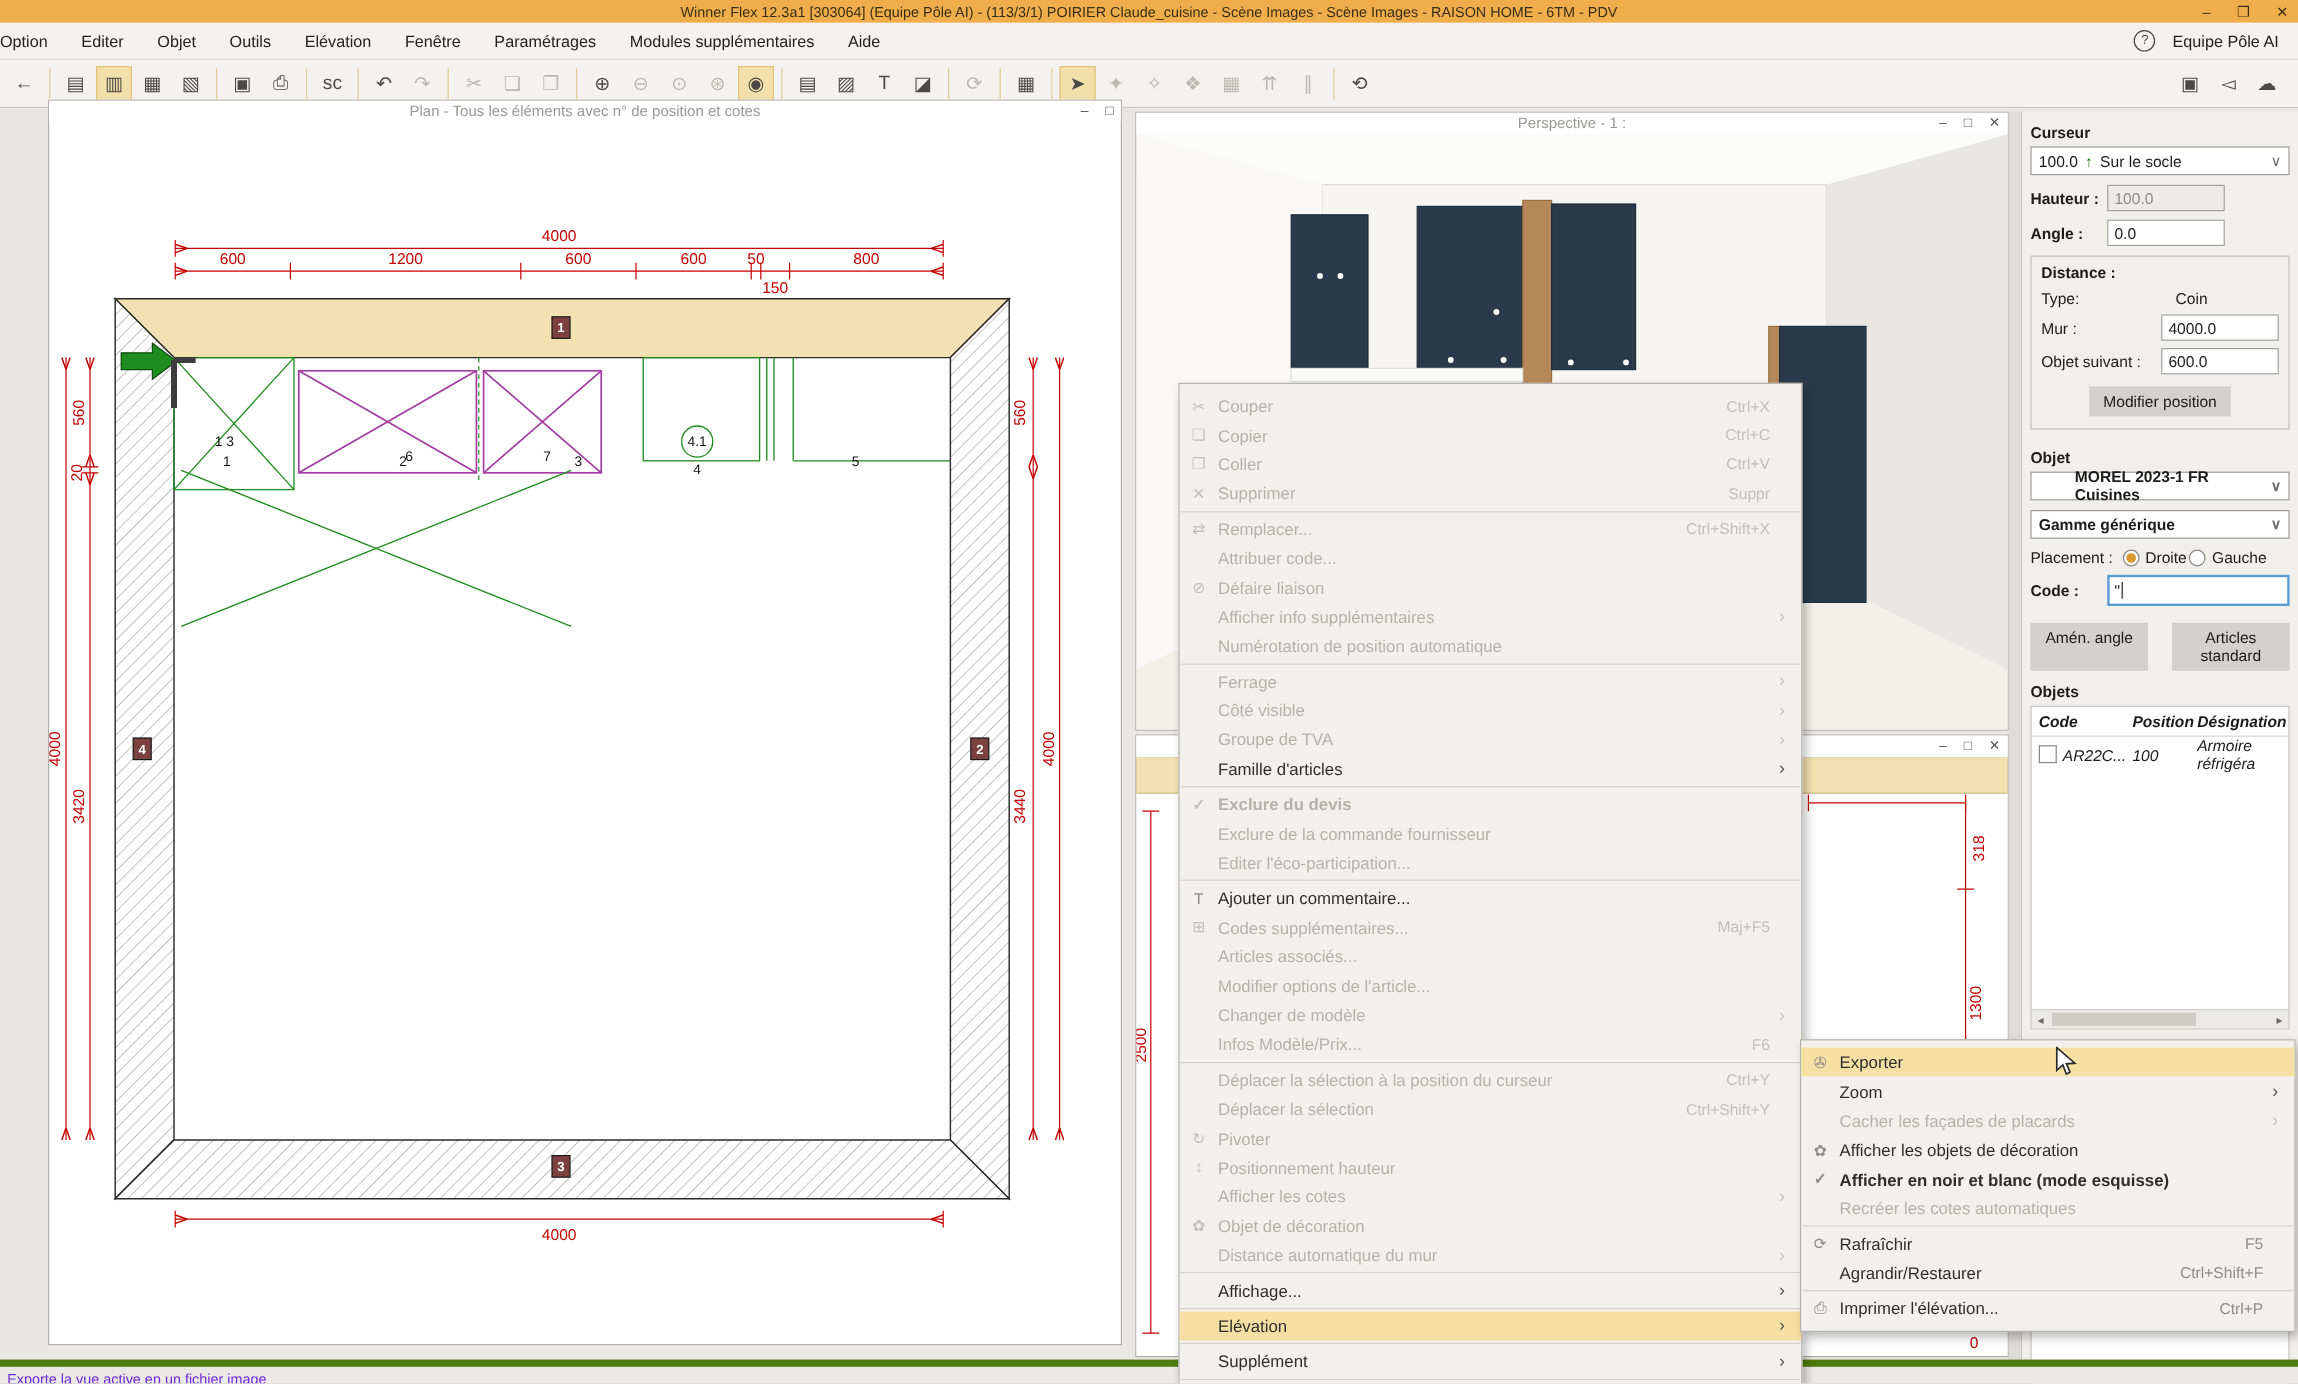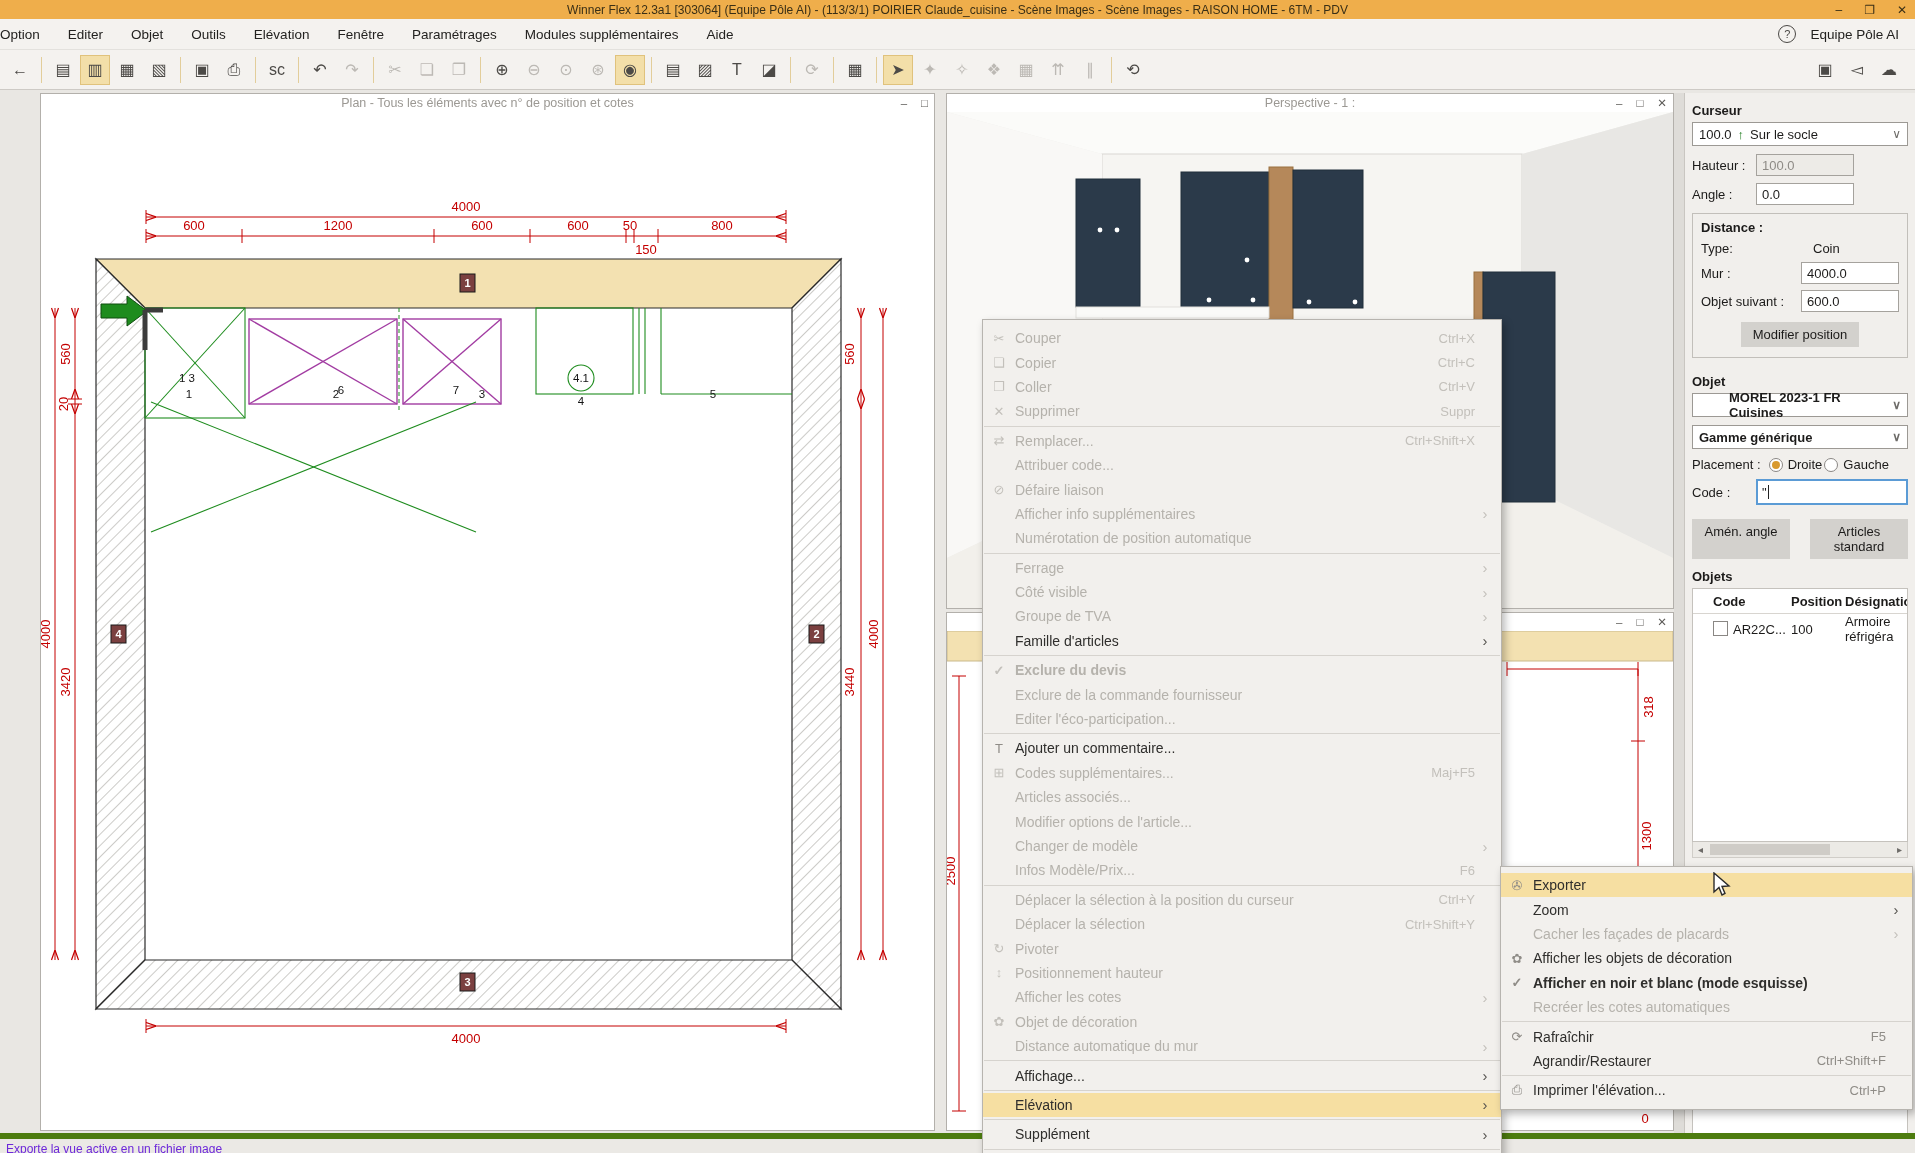--- a/index.html
+++ b/index.html
@@ -36,41 +36,41 @@
   
   .rpanel{position:absolute;left:1684px;top:93px;width:231px;height:1040px;background:#F1EFEC;
           border-left:1px solid #C9C6C1;box-sizing:border-box;padding:8px 7px;font-size:13px;color:#1c1b1a;}
   .rdivider{position:absolute;left:1674px;top:93px;width:10px;height:1040px;background:#DEDCD8;}
   .blabel{font-weight:bold;margin:2px 0 4px 0;}
   .combo{height:22px;background:#fff;border:1px solid #9C9994;display:flex;align-items:center;
          padding:0 6px;gap:6px;margin-bottom:8px;}
   .combo .chev{margin-left:auto;color:#6d6b68;font-size:12px;}
   .uparrow{color:#1B7A1B;font-weight:bold;}
   .frow{display:flex;align-items:center;margin:7px 0;}
-  .frow .lab{width:64px;}
+  .frow .lab{width:64px;font-weight:bold;}
   .tinput{height:20px;border:1px solid #A5A29D;background:#fff;padding:0 5px;font-size:13px;
           font-family:inherit;display:flex;align-items:center;width:86px;}
   .tinput.dis{background:#EDEBE7;color:#8E8B86;}
   .groupbox{border:1px solid #C2BFBA;margin-top:8px;padding:6px 8px 10px 8px;}
   .gbtitle{font-weight:bold;margin-bottom:2px;}
   .grow{display:flex;align-items:center;margin:6px 0;}
   .grow .lab{flex:1;}
   .btn{background:#D3D1CD;border:none;font-family:inherit;font-size:13px;color:#1c1b1a;
        padding:5px 12px;display:inline-block;text-align:center;}
   .modposwrap{text-align:center;margin-top:10px;}
   .radio{width:14px;height:14px;border:1px solid #8a8784;border-radius:50%;background:#fff;
          display:inline-block;box-sizing:border-box;margin-right:5px;vertical-align:-2px;}
   .radio.sel::after{content:"";display:block;width:8px;height:8px;margin:2px;border-radius:50%;background:#D8992E;}
   .codeinput{flex:1;height:22px;border:2px solid #5B9BD5;background:#fff;display:flex;align-items:center;
              padding:0 4px;font-size:13px;}
   .caret{display:inline-block;width:1px;height:14px;background:#222;margin-left:1px;}
   .btnrow{display:flex;gap:20px;margin:14px 0 10px 0;}
   .btnrow .btn{flex:1;}
   .objtable{background:#fff;border:1px solid #C5C2BD;height:252px;font-size:13px;overflow:hidden;}
-  .otr{display:grid;grid-template-columns:78px 54px 1fr;align-items:center;height:24px;padding:0 0 0 20px;}
+  .otr{display:grid;grid-template-columns:78px 54px 1fr;align-items:center;height:24px;padding:0 0 0 6px;font-style:italic;}
   .otr.head{font-weight:bold;border-bottom:1px solid #D8D5D0;}
   .chk{width:13px;height:13px;border:1px solid #8a8784;background:#fff;display:inline-block;
        vertical-align:-2px;margin-right:5px;}
   .hscroll{height:15px;background:#ECEAE6;border:1px solid #D0CDC8;border-top:none;display:flex;align-items:center;}
   .hscroll .sarr{width:15px;text-align:center;font-size:10px;color:#6d6b68;}
   .hscroll .thumb{height:11px;background:#CFCCC7;flex:0 0 120px;margin-left:2px;}
   .hscroll .track{flex:1;}
   .selbox{background:#fff;border:1px solid #C5C2BD;height:290px;margin-top:4px;}
   
   .cmenu{position:absolute;background:#F2F0ED;border:1px solid #B7B4AF;box-shadow:3px 4px 8px rgba(0,0,0,.28);
@@ -180,21 +180,21 @@
         <span class="tbtn">⟲</span>
       </span>
     <span class="tright">
 
     <span class="tbtn">▣</span>
         <span class="tbtn">◅</span>
         <span class="tbtn">☁</span>
       </span>
   </div>
 
-  <div class="win" style="left:40px;top:93px;width:895px;height:1038px;">
+  <div class="win" style="left:40px;top:83px;width:895px;height:1038px;">
     <div class="win-title">
       <span>Plan - Tous les éléments avec n° de position et cotes</span>
       <span class="win-btns">
         <span>–</span>
         <span>□</span>
       </span>
     </div>
     <svg width="893" height="1018" viewBox="0 0 893 1018">
       <defs>
         <pattern id="hatch" width="8" height="8" patternUnits="userSpaceOnUse" patternTransform="rotate(45)">

